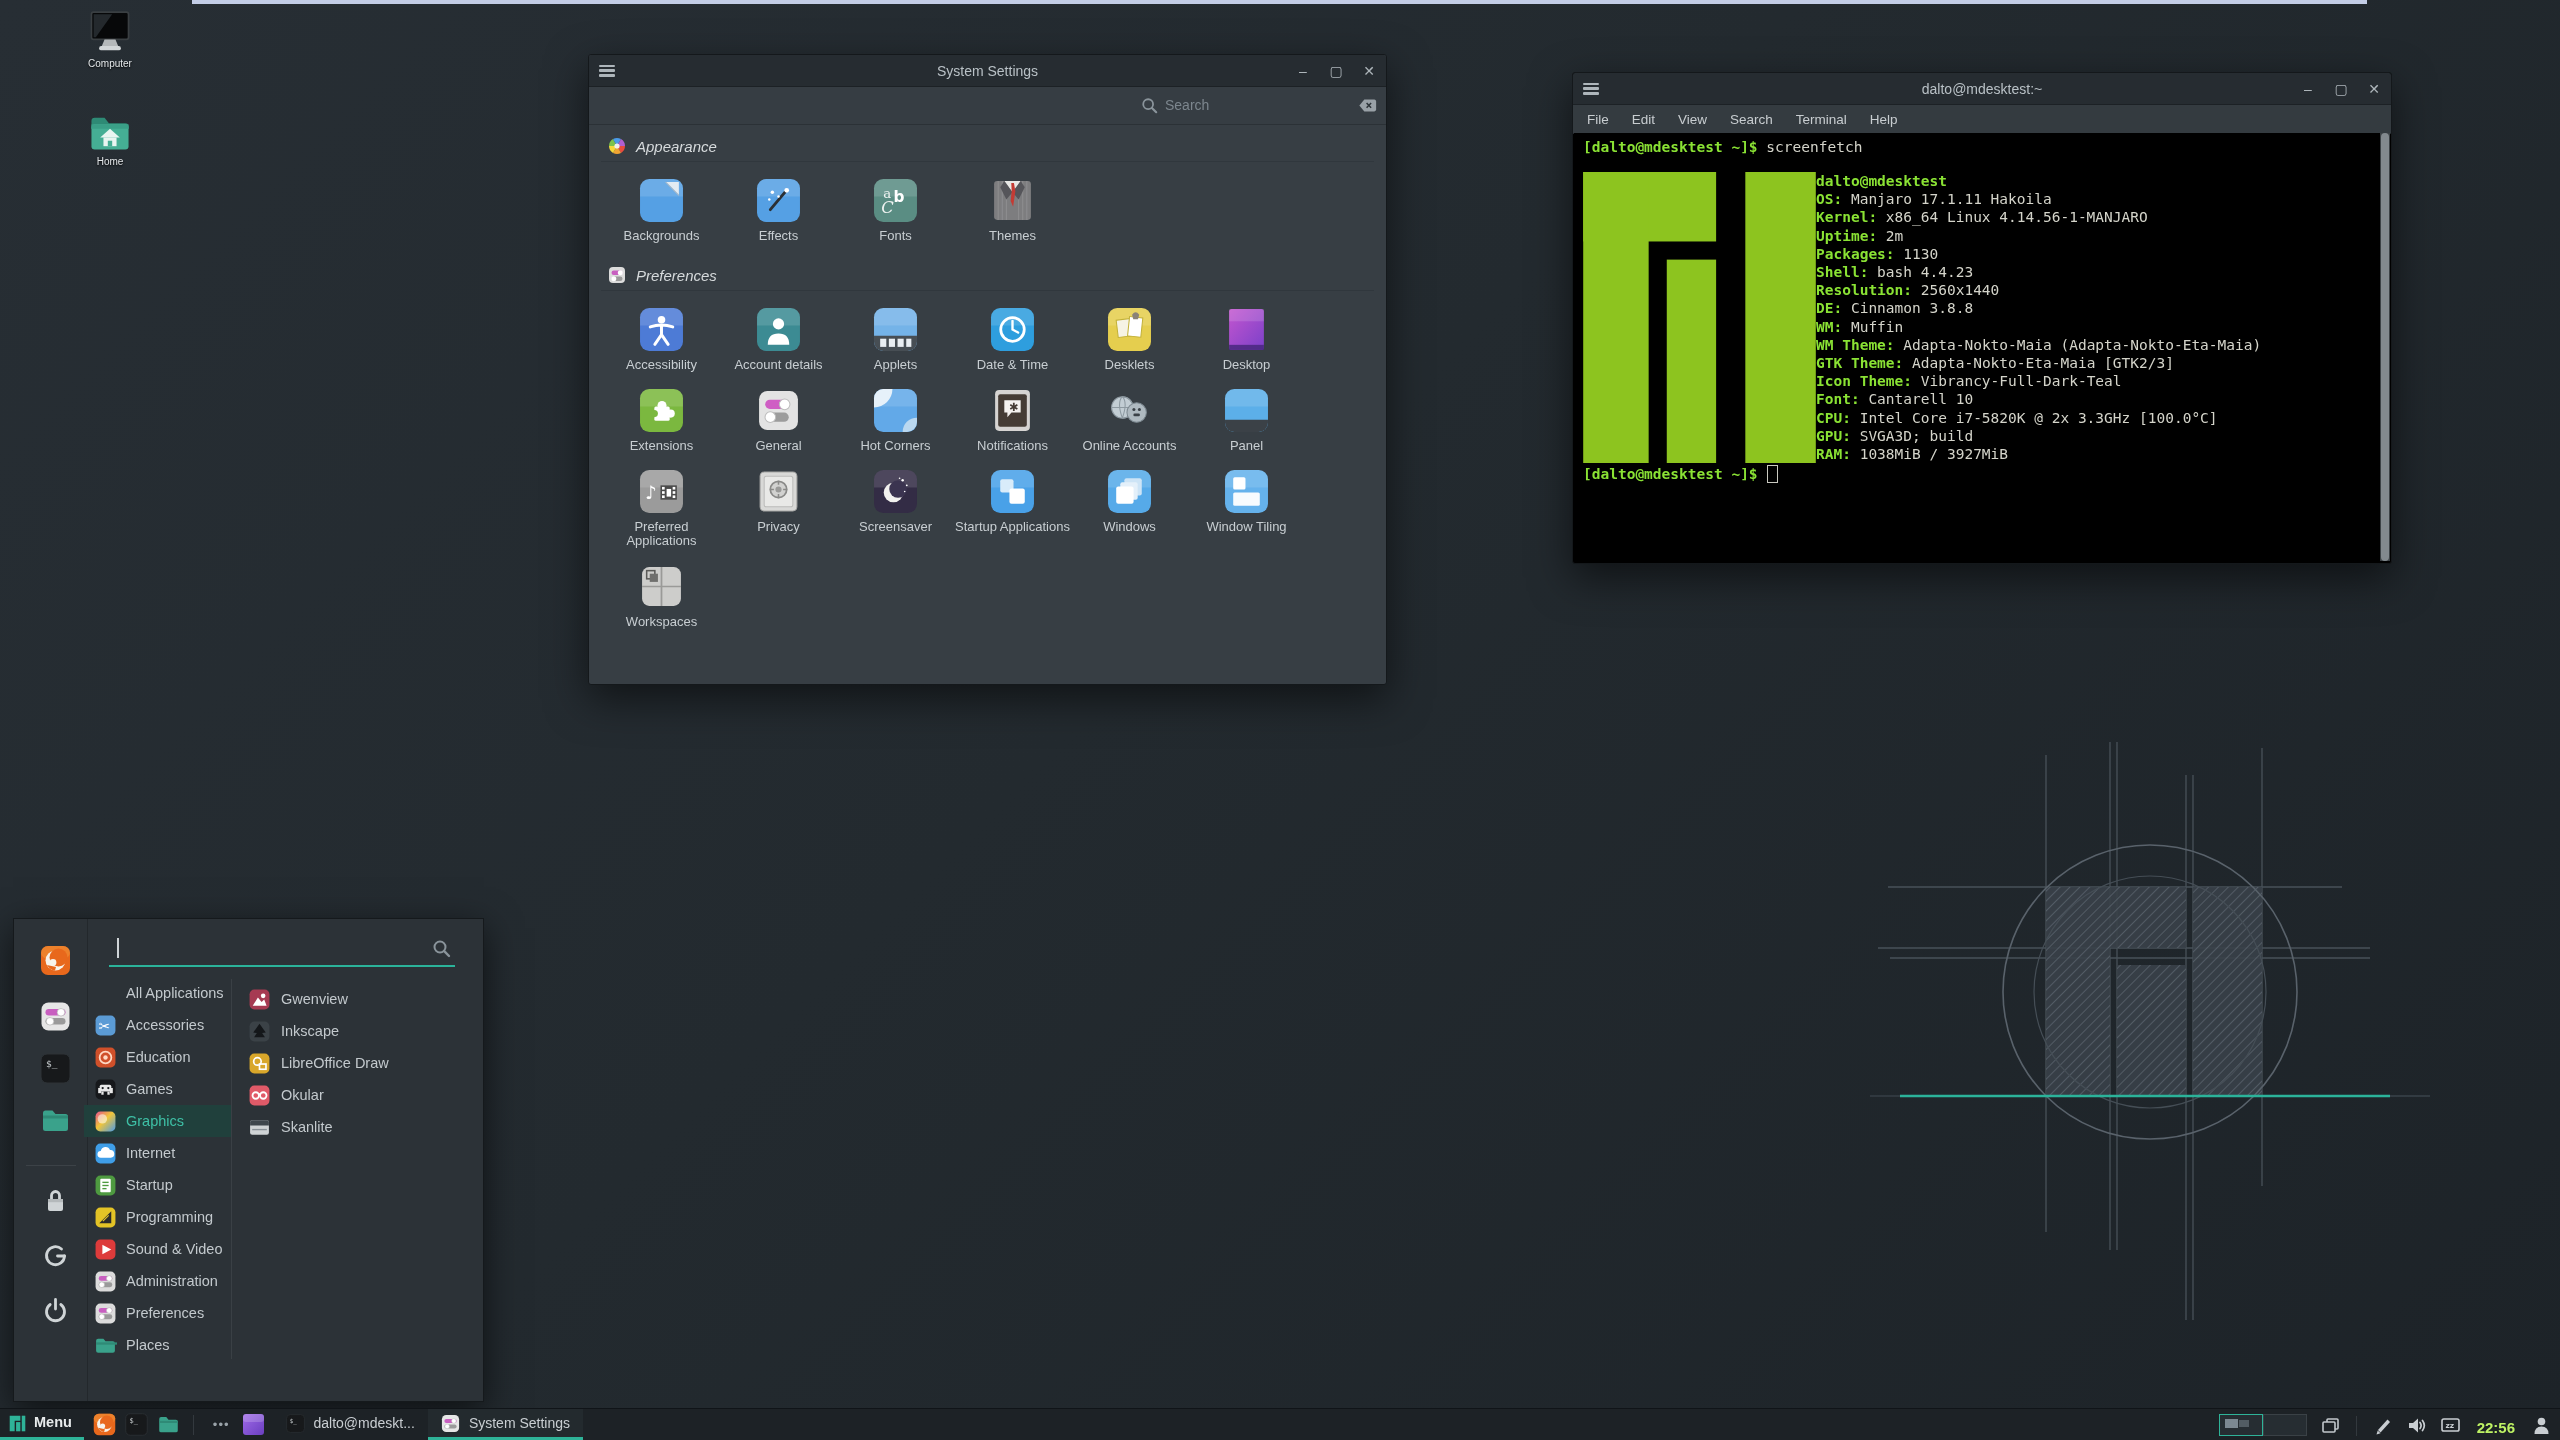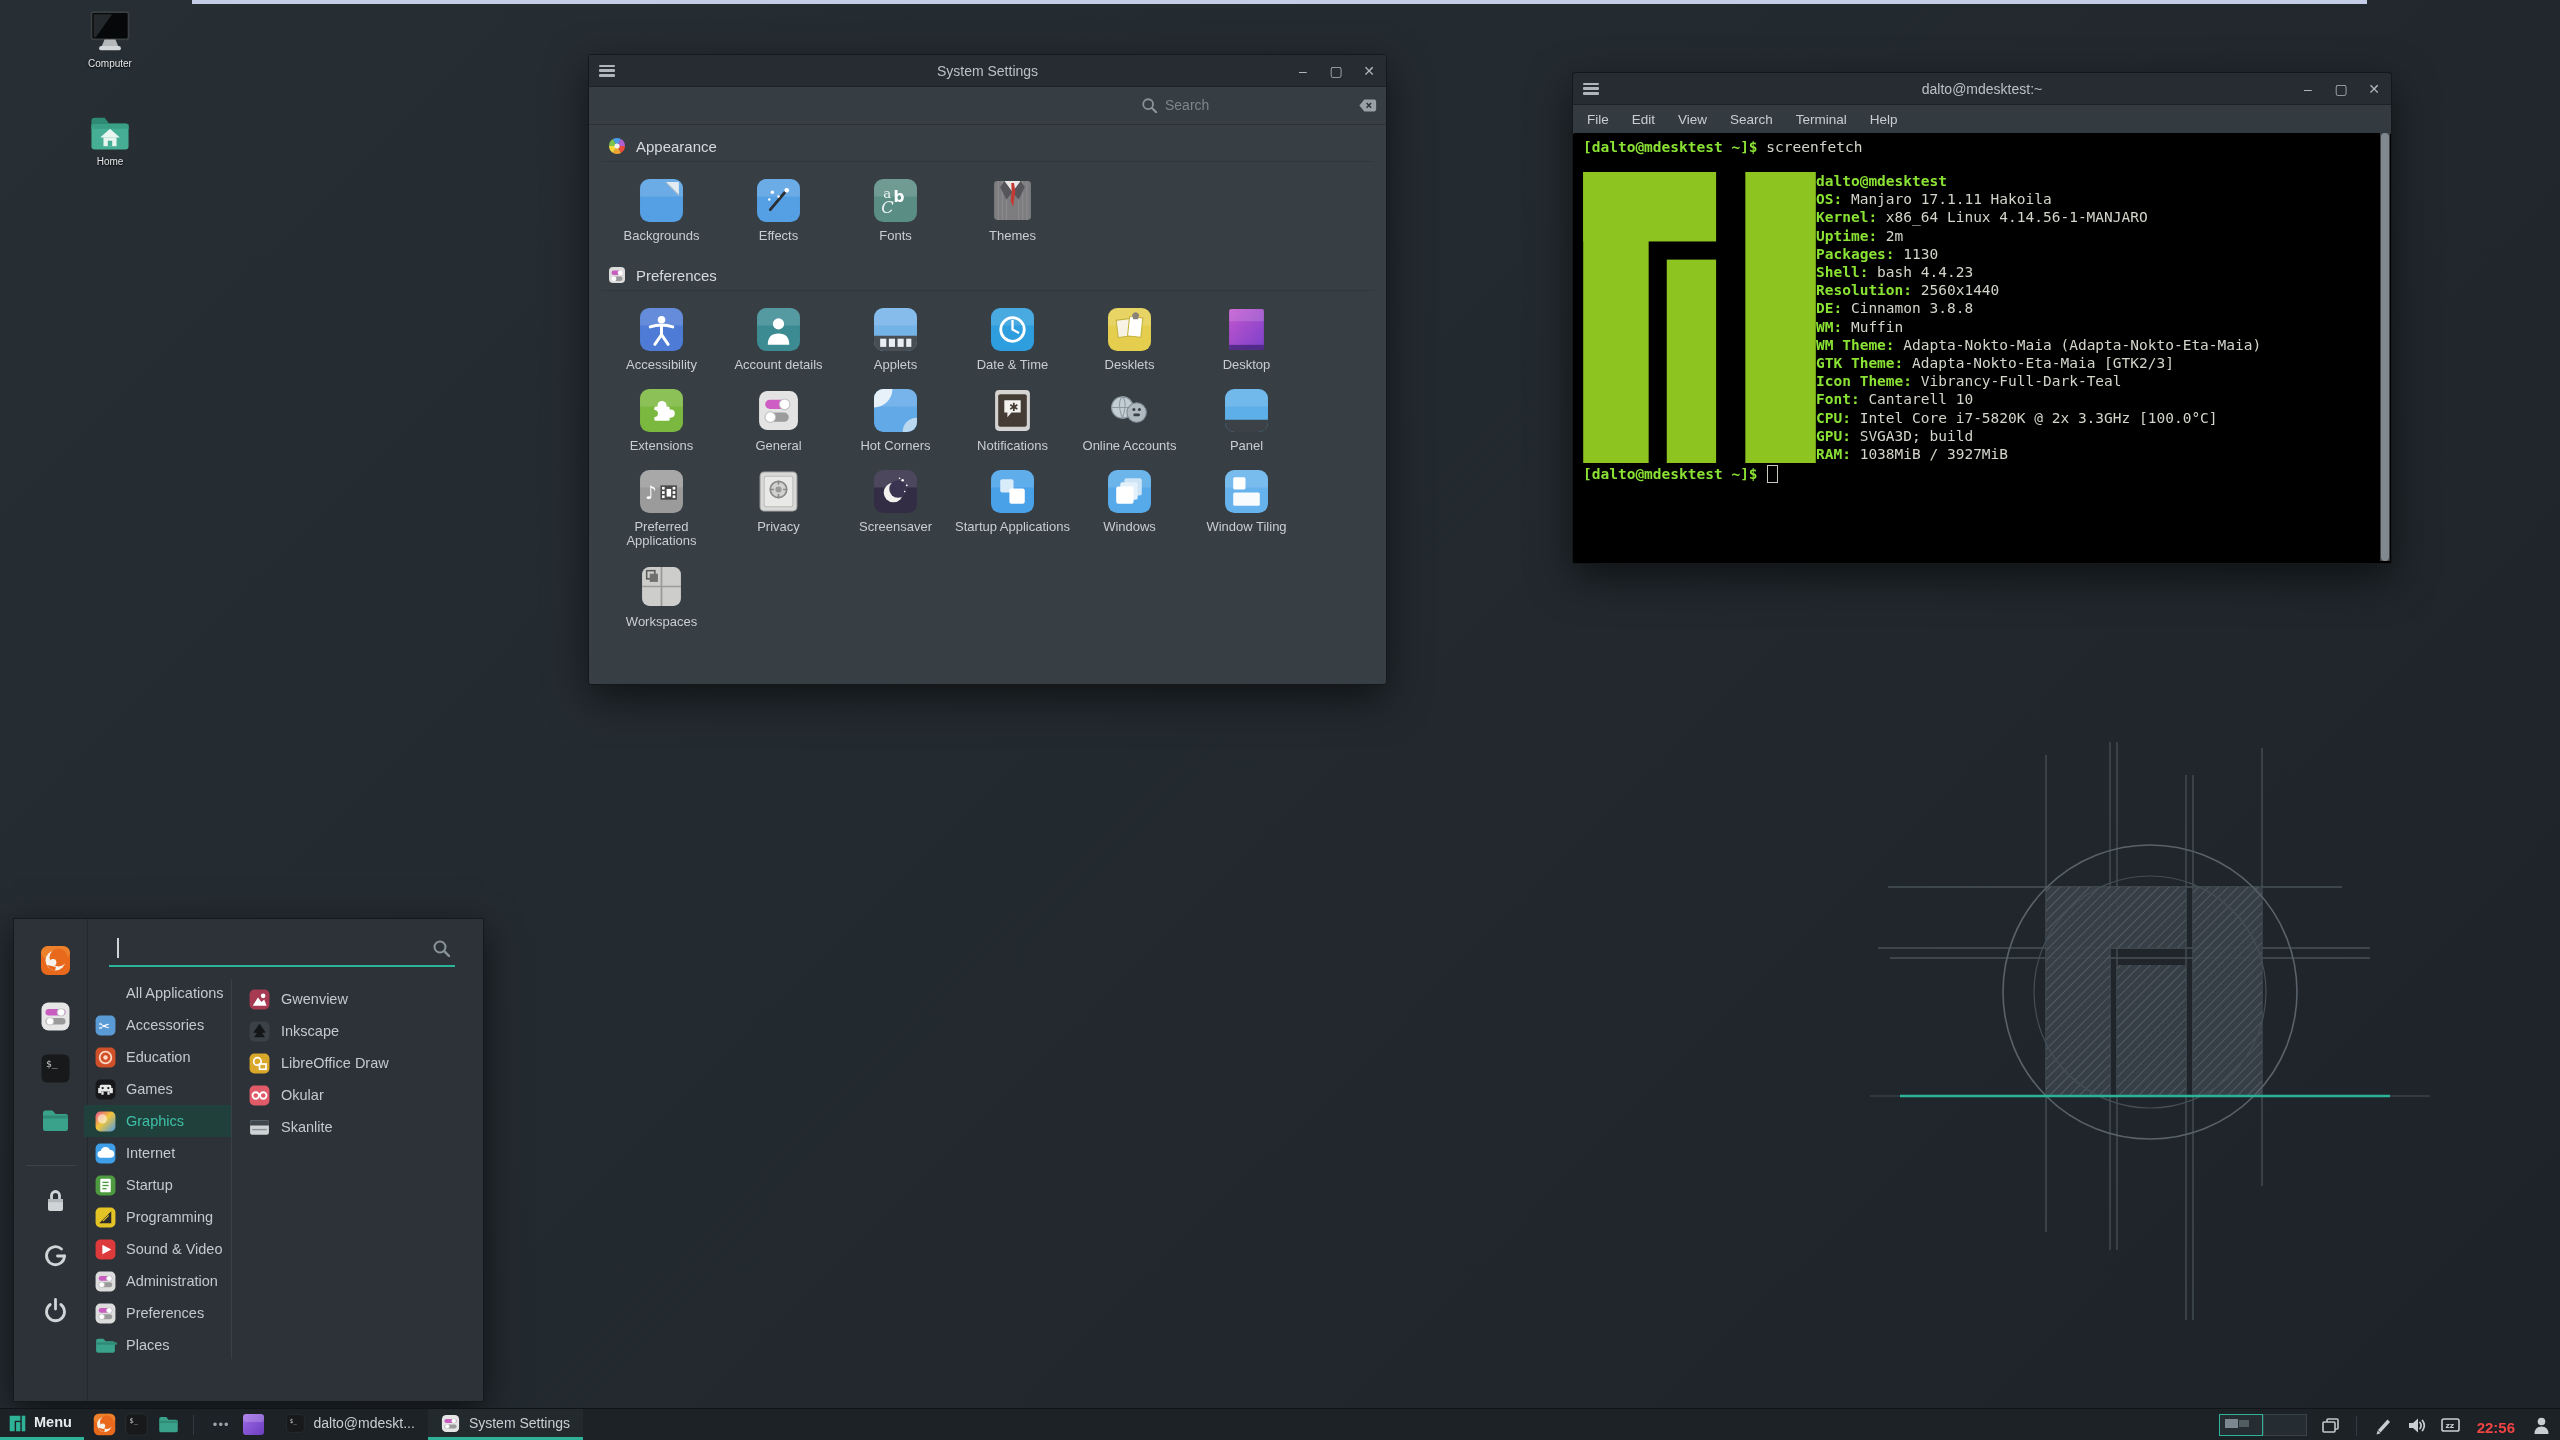--- a/index.html
+++ b/index.html
@@ -33,21 +33,21 @@
   .hamb{margin-left:10px;width:16px;height:12px;display:flex;flex-direction:column;justify-content:space-between;}
   .hamb div{height:2.5px;background:#aeb6bb;border-radius:1px;}
 
   
   #settings-win{left:588px;top:54px;width:797px;height:629px;background:#373e44;}
   #settings-search{height:37px;background:#363d43;border-bottom:1px solid #2b3136;position:relative;}
   #settings-search .entry{position:absolute;left:552px;top:5px;height:26px;right:36px;
     display:flex;align-items:center;color:#7c868e;font-size:14px;gap:7px;}
   #settings-search .clear{position:absolute;right:9px;top:9px;}
   #settings-body{position:absolute;top:69px;bottom:0;left:0;right:0;overflow:hidden;padding:0 0 0 12px;}
-  .sect-head{display:flex;align-items:center;gap:10px;margin:13px 6px 0 7px;color:#d6dadc;font-size:15px;}
+  .sect-head{display:flex;align-items:center;gap:10px;margin:13px 6px 0 7px;color:#d6dadc;font-size:15px;font-style:italic;}
   .sect-rule{height:1px;background:#30373d;margin:6px 12px 0 0;}
   .tilegrid{display:grid;grid-template-columns:repeat(6,117px);margin:10px 0 4px 2px;}
   .cell{width:117px;padding:6px 0 10px 0;text-align:center;cursor:pointer;}
   .cell .tile{width:45px;height:45px;margin:0 auto;}
   .cell .lbl{margin-top:6px;font-size:13px;line-height:14px;color:#c8ced2;}
 
   
   #term-win{left:1572px;top:72px;width:818px;height:490px;background:#000;}
   #term-menubar{height:28px;background:#343b40;border-bottom:1px solid #24292d;
     display:flex;align-items:center;gap:23px;padding-left:14px;color:#c8cdd0;font-size:13.5px;}
@@ -95,21 +95,21 @@
     color:#c9ced2;font-size:14px;cursor:pointer;border-bottom:3px solid transparent;}
   .tb-winbtn.active{border-bottom-color:#2eb398;background:#232a2e;}
   .tb-winbtn .wic{width:19px;height:19px;}
   #tb-right{margin-left:auto;display:flex;align-items:flex-end;gap:13px;padding-right:8px;}
   .ws-box{width:44px;height:22px;background:#262d32;border:1px solid #3a4146;box-sizing:border-box;
     position:relative;cursor:pointer;}
   .ws-box.active{border:1px solid #2eb398;}
   .ws-box .w1{position:absolute;left:5px;top:4px;width:13px;height:9px;background:#7c8891;}
   .ws-box .w2{position:absolute;left:19px;top:5px;width:10px;height:7px;background:#525c63;}
   .tray-ic{width:21px;height:21px;cursor:pointer;}
-  #tb-clock{color:#ef4444;font-size:15px;font-weight:bold;margin:0 3px;cursor:pointer;}
+  #tb-clock{color:#bef264;font-size:15px;font-weight:bold;margin:0 3px;cursor:pointer;}
 </style>
 </head>
 <body>
 
 <div id="screen">
 
   <div id="top-strip" class="abs"></div>
 
   <svg id="wallart" class="abs" width="560" height="660" viewBox="0 0 560 660">
     <defs>

